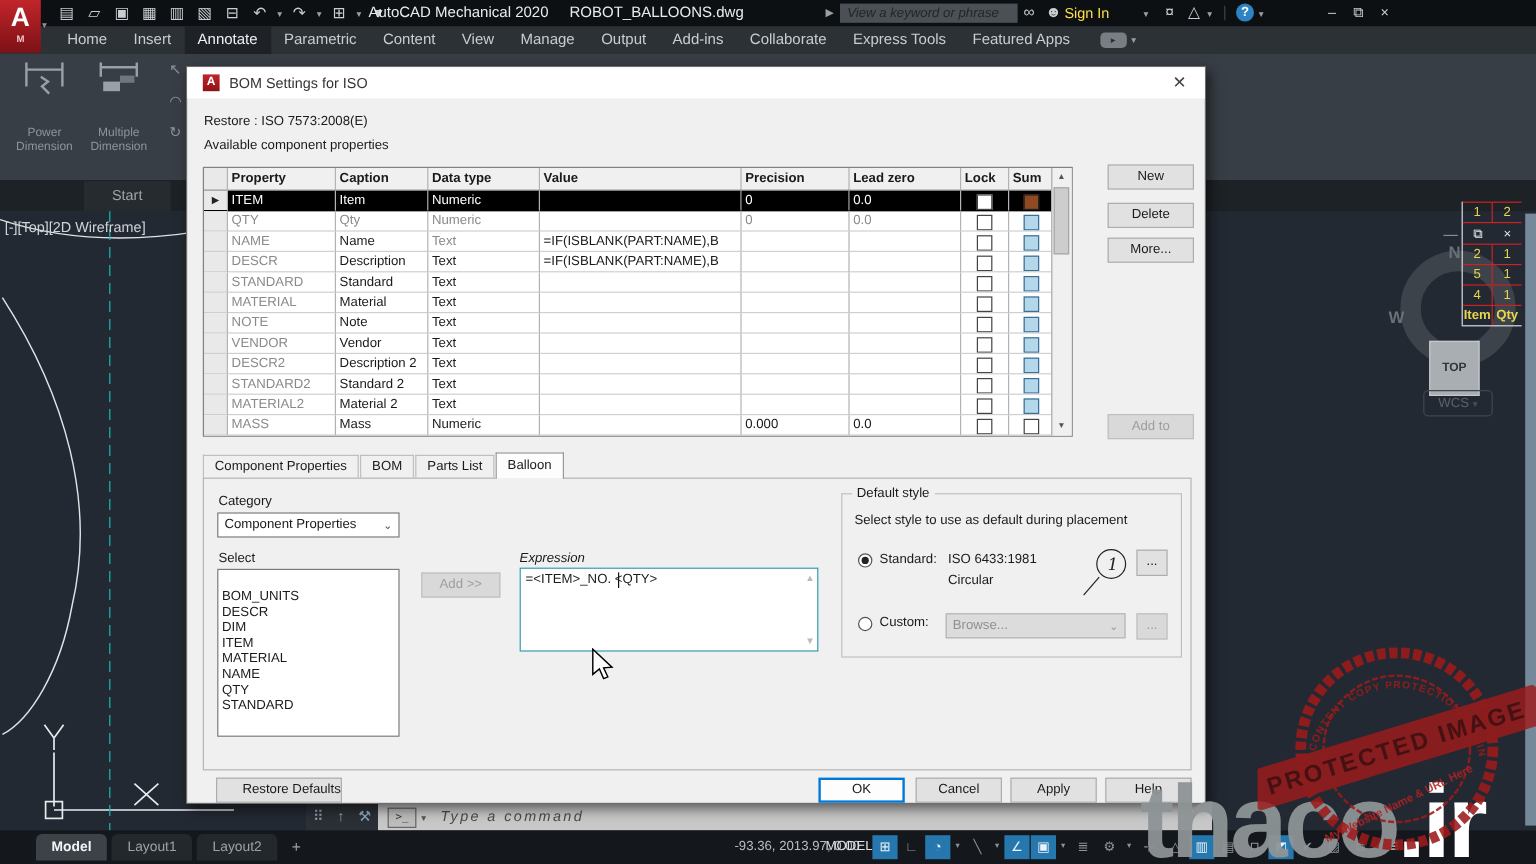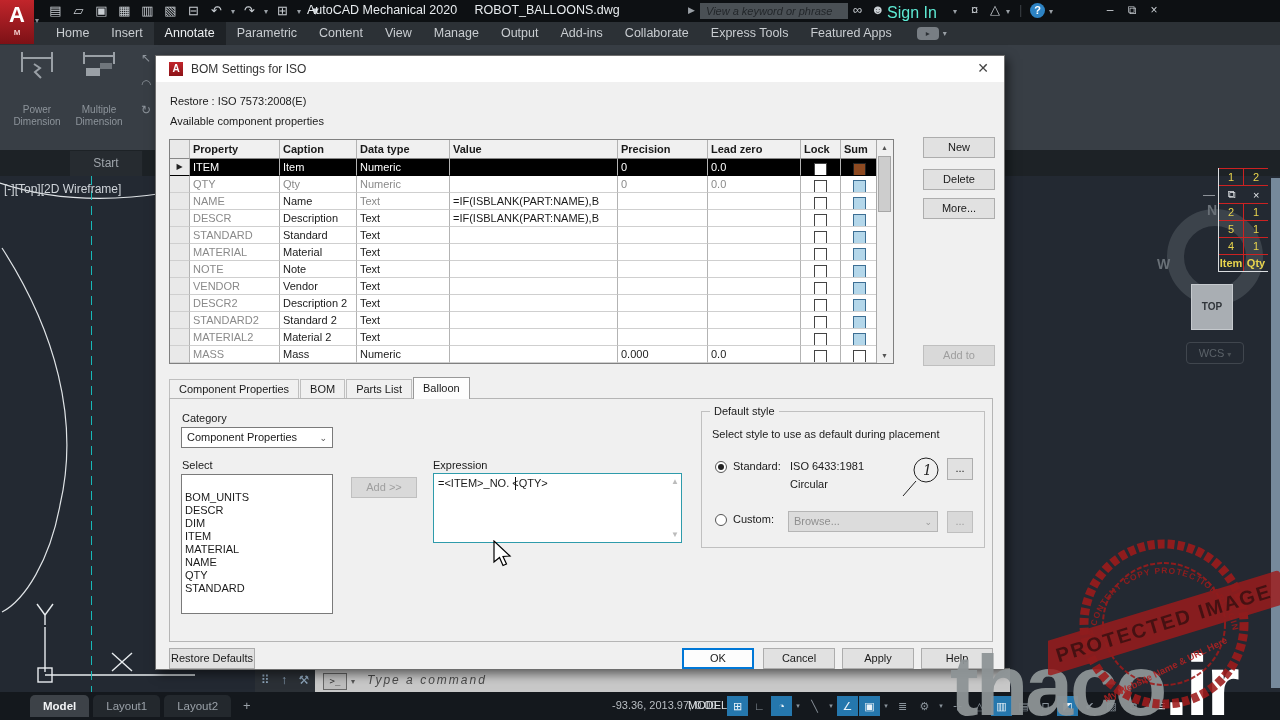--- a/index.html
+++ b/index.html
@@ -15,21 +15,21 @@
   #logo-caret{position:absolute;left:35px;top:16px;color:#8a9096;font-size:8px;z-index:12;}
   #qat{position:absolute;left:44px;top:2px;height:18px;display:flex;align-items:center;}
   .qat-ic{color:#c9ced3;font-size:13px;width:23px;text-align:center;line-height:18px;}
   .qat-caret{color:#9aa0a6;font-size:8px;width:10px;text-align:center;}
   #title-text{position:absolute;left:307px;top:3px;font-size:12.5px;color:#e8ecef;white-space:nowrap;}
   #title-text .doc{margin-left:14px;}
   #tb-arrow{position:absolute;left:688px;top:5px;color:#9aa0a6;font-size:9px;}
   #search-box{position:absolute;left:700px;top:3px;width:148px;height:16px;background:#4a5055;
      color:#22262a;font-size:11px;font-style:italic;line-height:16px;padding-left:6px;box-sizing:border-box;}
   .tb-ic{position:absolute;top:2px;color:#c9ced3;font-size:13px;}
-  #signin-label{position:absolute;left:887px;top:4px;color:#5eead4;font-size:16px;}
+  #signin-label{position:absolute;left:887px;top:4px;color:#fde047;font-size:12px;}
   .tb-caret{position:absolute;color:#9aa0a6;font-size:8px;top:7px;}
   #help-ic{position:absolute;left:1030px;top:3px;width:15px;height:15px;border-radius:50%;
      background:#2d83c4;color:#fff;font-size:11px;font-weight:bold;text-align:center;line-height:15px;}
   .win-btn{position:absolute;top:1px;width:20px;height:19px;color:#c9ced3;font-size:12px;text-align:center;line-height:19px;}
 
   
   #ribbon-tabs{position:absolute;left:0;top:22px;width:1280px;height:23px;background:#2c3136;
      display:flex;align-items:stretch;padding-left:45px;box-sizing:border-box;}
   .rtab{color:#c9cdd1;font-size:12.5px;line-height:23px;padding:0 11px;white-space:nowrap;}
   .rtab.active{background:#1e2226;color:#eef1f3;}
@@ -49,21 +49,21 @@
   #start-tab{position:absolute;left:70px;top:1px;width:72px;height:25px;background:#262b30;
      color:#9fa5ab;font-size:12px;text-align:center;line-height:25px;}
   #drawing{position:absolute;left:0;top:176px;width:1280px;height:516px;background:#232932;}
   #vp-label{position:absolute;left:4px;top:6px;color:#cfd4d9;font-size:12px;}
   #teal-line{position:absolute;left:91px;top:0;width:1px;height:516px;
      background:repeating-linear-gradient(#17b8b8 0 9px,transparent 9px 15px);}
   #vcube-ring{position:absolute;left:1167px;top:33px;width:62px;height:62px;border:17px solid #3c434b;border-radius:50%;}
   .vc-letter{position:absolute;color:#697077;font-size:14px;font-weight:bold;}
   #vc-top{position:absolute;left:1191px;top:62px;width:40px;height:44px;background:#a9aeb3;
      border:1px solid #c5c9cd;color:#30353a;font-size:10px;font-weight:bold;text-align:center;line-height:44px;margin-top:46px;}
-  #wcs-pill{position:absolute;left:1186px;top:166px;width:56px;height:20px;border:1px solid #40464e;border-radius:4px;
+  #wcs-pill{position:absolute;left:1186px;top:149px;width:56px;height:20px;border:1px solid #40464e;border-radius:4px;
      color:#5b6269;font-size:11px;text-align:center;line-height:20px;}
   #right-scroll{position:absolute;left:1271px;top:2px;width:9px;height:510px;background:#76899b;}
 
   
   #mini-table{position:absolute;left:1218px;top:-8px;width:49px;border-left:1px solid #dadde0;
      font-size:11px;color:#e8d44d;}
   .mt-row{display:flex;height:16px;border-top:1px solid #cc2222;line-height:16px;}
   .mt-row .mc{width:24px;text-align:center;}
   .mt-row .mc:first-child{border-right:1px solid #cc2222;}
   .mt-icons{display:flex;height:17px;border-top:1px solid #cc2222;color:#e6e9ec;font-size:11px;
@@ -120,38 +120,38 @@
      line-height:19px;padding-left:5px;}
   .combo .chev{position:absolute;right:5px;top:0;color:#555;font-size:9px;}
   .combo.disabled{background:#dcdcdc;border-color:#b5b5b5;color:#8f8f8f;}
   .combo.disabled .chev{color:#9a9a9a;}
   #sel-label{position:absolute;left:26px;top:403px;}
   #select-list{position:absolute;left:25px;top:418px;width:152px;height:140px;background:#fff;
      border:1px solid #7a7a7a;box-sizing:border-box;padding-top:16px;overflow:hidden;}
   .litem{padding-left:3px;line-height:13px;}
   #add-btn{position:absolute;left:195px;top:421px;width:66px;height:21px;background:#d9d9d9;border:1px solid #bfbfbf;
      color:#9e9e9e;text-align:center;line-height:19px;box-sizing:border-box;}
-  #expr-label{position:absolute;left:277px;top:403px;}
+  #expr-label{position:absolute;left:277px;top:403px;font-style:italic;}
   #expr-box{position:absolute;left:277px;top:417px;width:249px;height:70px;background:#fff;
      border:1px solid #2e9bab;box-sizing:border-box;}
   #expr-text{position:absolute;left:4px;top:3px;font-size:11px;white-space:pre;}
   #expr-caret{position:absolute;left:81px;top:3px;width:1px;height:13px;background:#111;}
   .expr-sc{position:absolute;right:2px;color:#bcbcbc;font-size:8px;}
 
   #style-group{position:absolute;left:545px;top:355px;width:282px;height:135px;border:1px solid #c0c0c0;}
   #style-legend{position:absolute;left:8px;top:-7px;background:#f0f0f0;padding:0 4px;}
   .radio{position:absolute;width:12px;height:12px;border:1px solid #555;border-radius:50%;background:#fff;box-sizing:border-box;}
   .radio.on::after{content:"";position:absolute;left:2px;top:2px;width:6px;height:6px;border-radius:50%;background:#222;}
   #std-browse,#cus-browse{position:absolute;width:26px;height:22px;background:#e1e1e1;border:1px solid #adadad;
      text-align:center;line-height:18px;box-sizing:border-box;}
   #cus-browse{background:#d9d9d9;border-color:#bfbfbf;color:#9e9e9e;}
 
   .foot-btn{position:absolute;top:592px;width:72px;height:21px;background:#e1e1e1;border:1px solid #adadad;
      text-align:center;line-height:19px;box-sizing:border-box;}
-  #restore-btn{left:13px;width:86px;}
+  #restore-btn{left:24px;width:105px;text-align:right;}
   #ok-btn{left:526px;border:2px solid #0078d7;background:#fdfdfd;line-height:17px;}
   #cancel-btn{left:607px;} #apply-btn{left:686px;} #help-btn{left:765px;}
 
   
   #cmd-dark{position:absolute;left:255px;top:668px;width:60px;height:24px;background:#2b3036;z-index:5;
      display:flex;align-items:center;justify-content:space-around;color:#8fa7bd;font-size:12px;}
   #cmd-bar{position:absolute;left:315px;top:668px;width:695px;height:24px;background:#c8c8c8;z-index:5;
      border-top:1px solid #8a8a8a;box-sizing:border-box;}
   #cmd-prompt{position:absolute;left:8px;top:4px;width:22px;height:15px;border:1px solid #666;
      font-family:"DejaVu Sans Mono",monospace;font-size:9px;color:#333;text-align:center;line-height:14px;background:#bdbdbd;}

